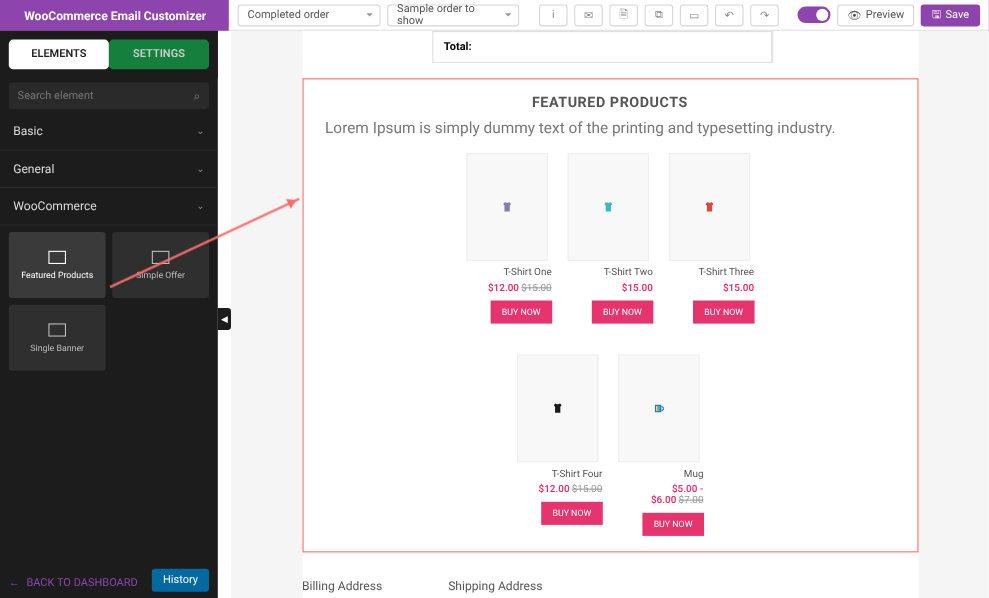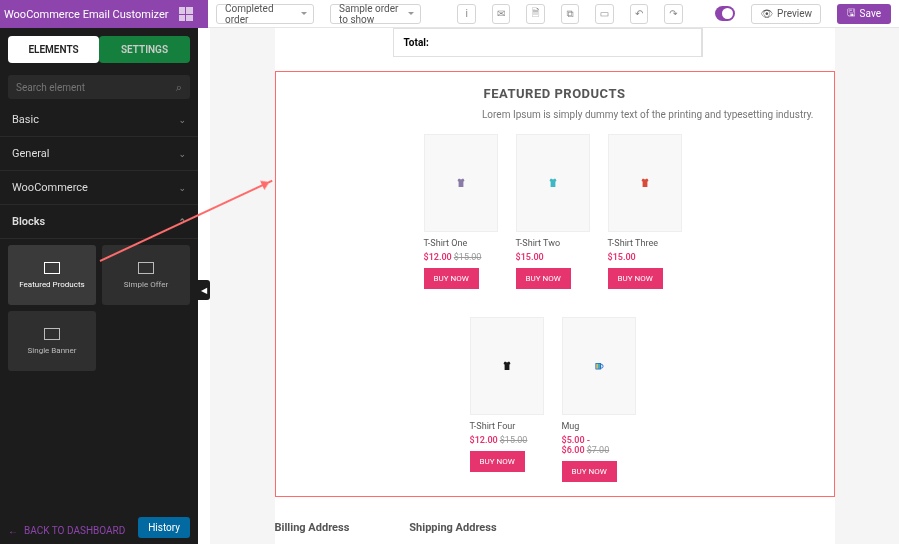--- a/index.html
+++ b/index.html
@@ -1,21 +1,21 @@
 <!DOCTYPE html>
 <html><head>
 <meta charset="utf-8">
 <style>
 *{box-sizing:border-box;margin:0;padding:0;font-family:-apple-system,BlinkMacSystemFont,"Segoe UI",Roboto,sans-serif}
 body{width:899px;height:544px;overflow:hidden;background:#fff;position:relative}
 .topbar{height:28px;background:#8e44ad;display:flex;align-items:center;position:relative}
-.brand{color:#fff;font-size:11px;font-weight:400;padding:0 4px}
+.brand{color:#fff;font-size:11px;font-weight:700;padding:0 22px}
 .grid-ic{width:14px;height:14px;display:grid;grid-template-columns:1fr 1fr;gap:1px;margin-left:6px}
 .grid-ic span{background:rgba(255,255,255,.7)}
-.top-controls{position:absolute;left:208px;top:0;right:0;height:28px;background:#fff;display:flex;align-items:center;padding:0 8px;gap:16px;border-bottom:1px solid #e5e5e5}
+.top-controls{position:absolute;left:208px;top:0;right:0;height:28px;background:#fff;display:flex;align-items:center;padding:0 8px;gap:6px;border-bottom:1px solid #e5e5e5}
 .sel{height:20px;border:1px solid #d5d5d5;border-radius:3px;font-size:10px;padding:0 18px 0 8px;background:#fff;color:#555;position:relative;display:flex;align-items:center;cursor:pointer}
 .sel:after{content:"";position:absolute;right:6px;top:7px;border:3px solid transparent;border-top-color:#999}
 .icon-btn{width:26px;height:20px;border:1px solid #d5d5d5;border-radius:3px;display:flex;align-items:center;justify-content:center;cursor:pointer;color:#888;font-size:10px;background:#fff}
 .toggle{width:30px;height:15px;background:#8e44ad;border-radius:8px;position:relative;cursor:pointer}
 .toggle:after{content:"";position:absolute;right:2px;top:2px;width:11px;height:11px;background:#fff;border-radius:50%}
 .btn-light{height:20px;border:1px solid #d5d5d5;border-radius:3px;padding:0 8px;font-size:10px;display:flex;align-items:center;gap:4px;cursor:pointer;background:#fff;color:#555}
 .btn-purple{height:20px;background:#8e44ad;color:#fff;border-radius:3px;padding:0 10px;font-size:10px;display:flex;align-items:center;gap:4px;cursor:pointer}
 .sidebar{position:absolute;left:0;top:28px;bottom:0;width:198px;background:#1c1c1c;display:flex;flex-direction:column}
 .tabs{display:flex;padding:8px;gap:0;background:#1c1c1c}
 .tab{flex:1;text-align:center;font-size:10px;font-weight:600;padding:8px 0;color:#ccc;cursor:pointer;border-radius:4px}
@@ -33,31 +33,31 @@
 .history{position:absolute;bottom:6px;right:8px;background:#0369a1;color:#fff;font-size:10px;padding:5px 10px;border-radius:3px;cursor:pointer}
 .collapse{position:absolute;left:198px;top:280px;width:12px;height:20px;background:#1c1c1c;border-radius:0 3px 3px 0;display:flex;align-items:center;justify-content:center;color:#fff;font-size:8px;cursor:pointer}
 .canvas{position:absolute;left:210px;top:28px;right:0;bottom:0;overflow:auto;background:#f5f5f5;padding:0 50px}
 .email{background:#fff;margin:0 auto;width:560px}
 .total-row{border:1px solid #e0e0e0;display:flex;margin-left:118px;width:310px}
 .total-row>div{padding:8px 10px;font-size:10px}
 .total-row>div:first-child{flex:1;font-weight:700;border-right:1px solid #e0e0e0}
 .total-row>div:last-child{width:110px}
 .featured{border:1px solid #ff6b6b;margin:14px 0;padding:14px 20px}
 .ft-title{text-align:center;font-size:13px;font-weight:700;color:#555;letter-spacing:.5px}
-.ft-sub{text-align:right;font-size:10px;color:#777;margin-top:8px}
+.ft-sub{text-align:left;font-size:14px;color:#777;margin-top:8px}
 .prods{display:flex;justify-content:center;gap:14px;margin-top:14px;flex-wrap:wrap}
-.prod{width:78px;text-align:left}
+.prod{width:78px;text-align:right}
 .pimg{width:74px;height:98px;background:#f8f8f8;border:1px solid #eee;display:flex;align-items:center;justify-content:center}
 .pname{font-size:9px;color:#555;margin-top:6px}
 .pprice{font-size:9px;margin-top:4px}
 .sale{color:#e6346f;font-weight:600}
 .orig{color:#999;text-decoration:line-through;margin-left:2px}
 .buy{background:#e6346f;color:#fff;font-size:8px;padding:6px 10px;margin-top:6px;display:inline-block;cursor:pointer}
 .addr{display:flex;gap:60px;padding:10px 0 20px}
-.addr h4{font-size:11px;color:#555;font-weight:700}
+.addr h4{font-size:11px;color:#555;font-weight:400}
 .arrow-line{position:absolute;left:100px;top:260px;width:190px;height:2px;background:#ff6b6b;transform:rotate(-25deg);transform-origin:left;pointer-events:none}
 .arrow-line:after{content:"";position:absolute;right:-2px;top:-4px;border:5px solid transparent;border-left:8px solid #ff6b6b}
 svg{width:12px;height:12px}
 </style>
 </head>
 <body>
 
 <div class="topbar">
   <span class="brand">WooCommerce Email Customizer</span>
   <div class="grid-ic">
@@ -104,24 +104,20 @@
       <span style="font-size:9px;color:#888">⌄</span>
     </div>
   <div class="cat">
       <span>General</span>
       <span style="font-size:9px;color:#888">⌄</span>
     </div>
   <div class="cat">
       <span>WooCommerce</span>
       <span style="font-size:9px;color:#888">⌄</span>
     </div>
-  <div class="cat cat-open">
-      <span>Blocks</span>
-      <span style="font-size:9px;color:#888">⌃</span>
-    </div>
   <div class="blocks-grid">
     <div class="block active">
         <div class="block-ic"></div>
         <span>Featured Products</span>
       </div>
     <div class="block">
         <div class="block-ic"></div>
         <span>Simple Offer</span>
       </div>
     <div class="block">

